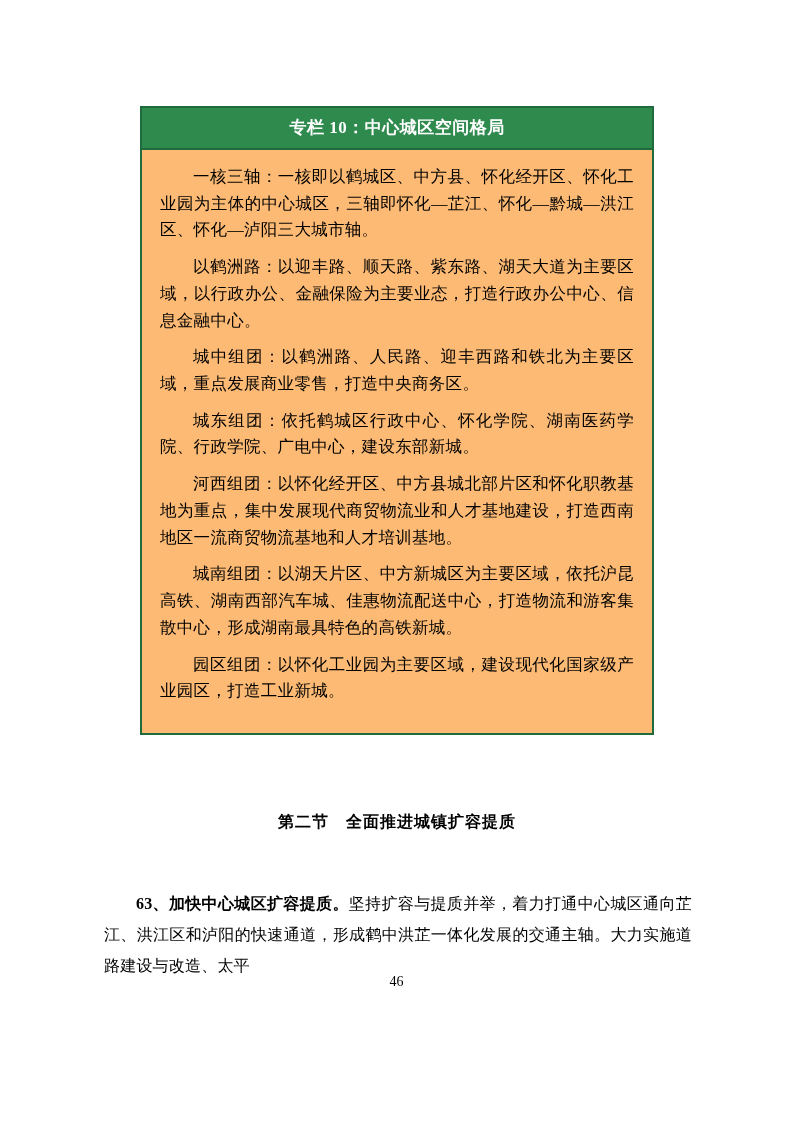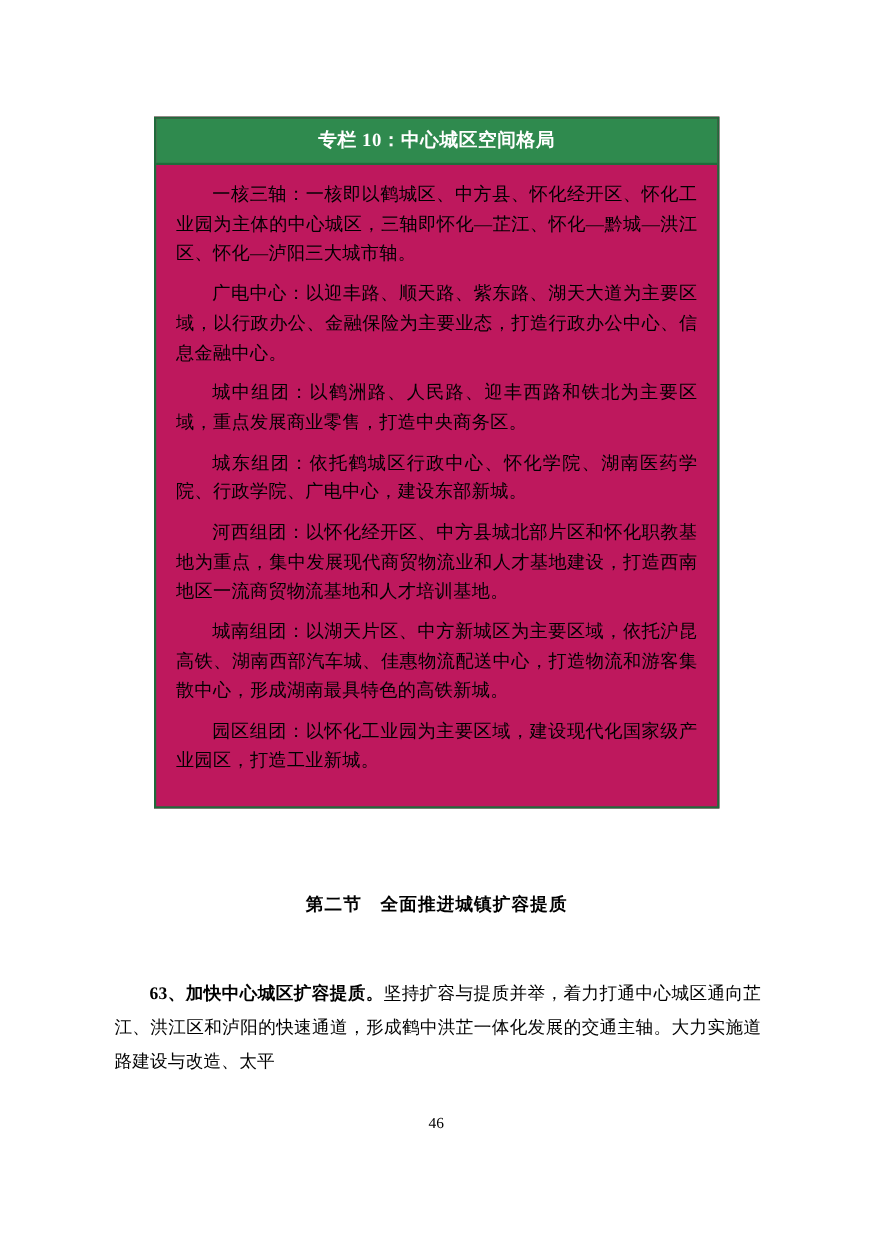--- a/index.html
+++ b/index.html
@@ -23,21 +23,21 @@
     padding: 0;
   }
   
   .callout {
     position: absolute;
     left: 140px;
     top: 106px;
     width: 514px;
     border: 2px solid #1f6b3b;
     box-sizing: border-box;
-    background: #be185d;
+    background: #fdba74;
   }
   .callout-header {
     background: #2f8a4e;
     color: #ffffff;
     text-align: center;
     font-weight: bold;
     font-size: 17px;
     letter-spacing: 0.5px;
     padding: 8px 0 9px 0;
     border-bottom: 2px solid #1f6b3b;
@@ -82,38 +82,38 @@
     text-align: justify;
     letter-spacing: 0.2px;
   }
   .body-para b {
     font-weight: bold;
   }
   
   .page-number {
     position: absolute;
     left: 0;
-    top: 1014px;
+    top: 974px;
     width: 793px;
     text-align: center;
     font-size: 14px;
   }
 </style>
 </head>
 <body>
 
 <div class="page">
 
   <div class="callout">
     <div class="callout-header">专栏 10：中心城区空间格局</div>
     <div class="callout-body">
 
       <p class="para"><b>一核三轴</b><b>：</b><span>一核即以鹤城区、中方县、怀化经开区、怀化工业园为主体的中心城区，三轴即怀化—芷江、怀化—黔城—洪江区、怀化—泸阳三大城市轴。</span></p>
 
-      <p class="para"><b>广电中心</b><b>：</b><span>以迎丰路、顺天路、紫东路、湖天大道为主要区域，以行政办公、金融保险为主要业态，打造行政办公中心、信息金融中心。</span></p>
+      <p class="para"><b>以鹤洲路</b><b>：</b><span>以迎丰路、顺天路、紫东路、湖天大道为主要区域，以行政办公、金融保险为主要业态，打造行政办公中心、信息金融中心。</span></p>
 
       <p class="para"><b>城中组团</b><b>：</b><span>以鹤洲路、人民路、迎丰西路和铁北为主要区域，重点发展商业零售，打造中央商务区。</span></p>
 
       <p class="para"><b>城东组团</b><b>：</b><span>依托鹤城区行政中心、怀化学院、湖南医药学院、行政学院、广电中心，建设东部新城。</span></p>
 
       <p class="para"><b>河西组团</b><b>：</b><span>以怀化经开区、中方县城北部片区和怀化职教基地为重点，集中发展现代商贸物流业和人才基地建设，打造西南地区一流商贸物流基地和人才培训基地。</span></p>
 
       <p class="para"><b>城南组团</b><b>：</b><span>以湖天片区、中方新城区为主要区域，依托沪昆高铁、湖南西部汽车城、佳惠物流配送中心，打造物流和游客集散中心，形成湖南最具特色的高铁新城。</span></p>
 
       <p class="para"><b>园区组团</b><b>：</b><span>以怀化工业园为主要区域，建设现代化国家级产业园区，打造工业新城。</span></p>

